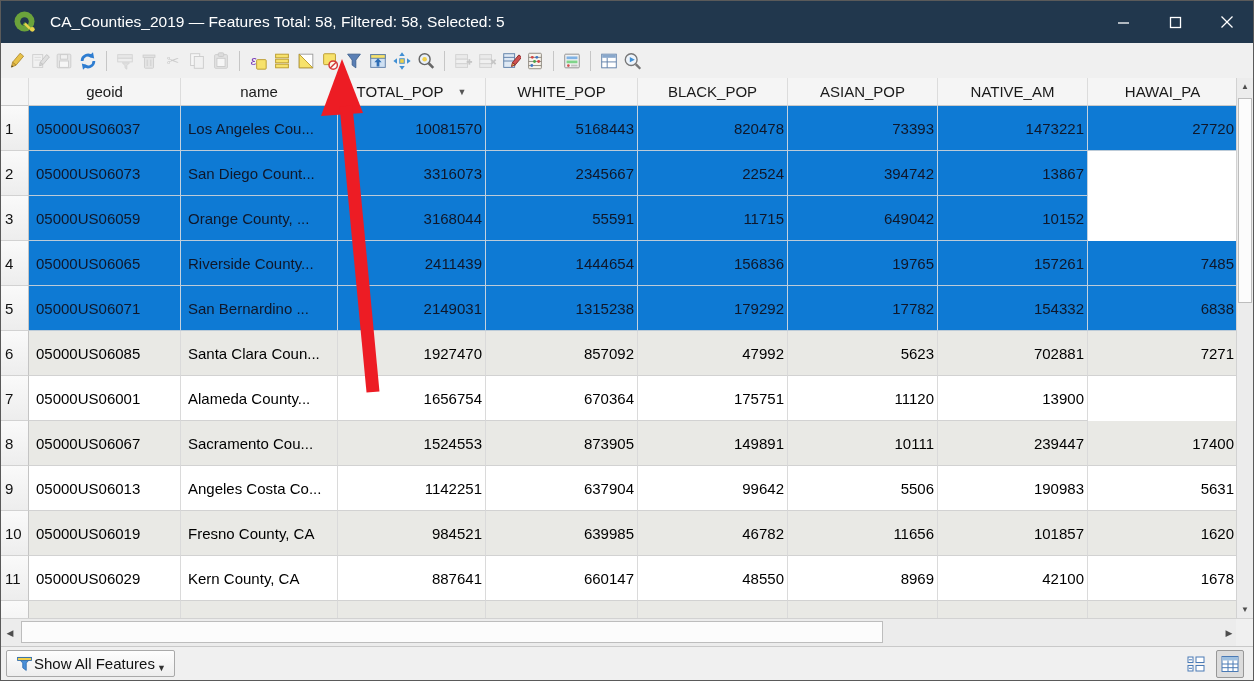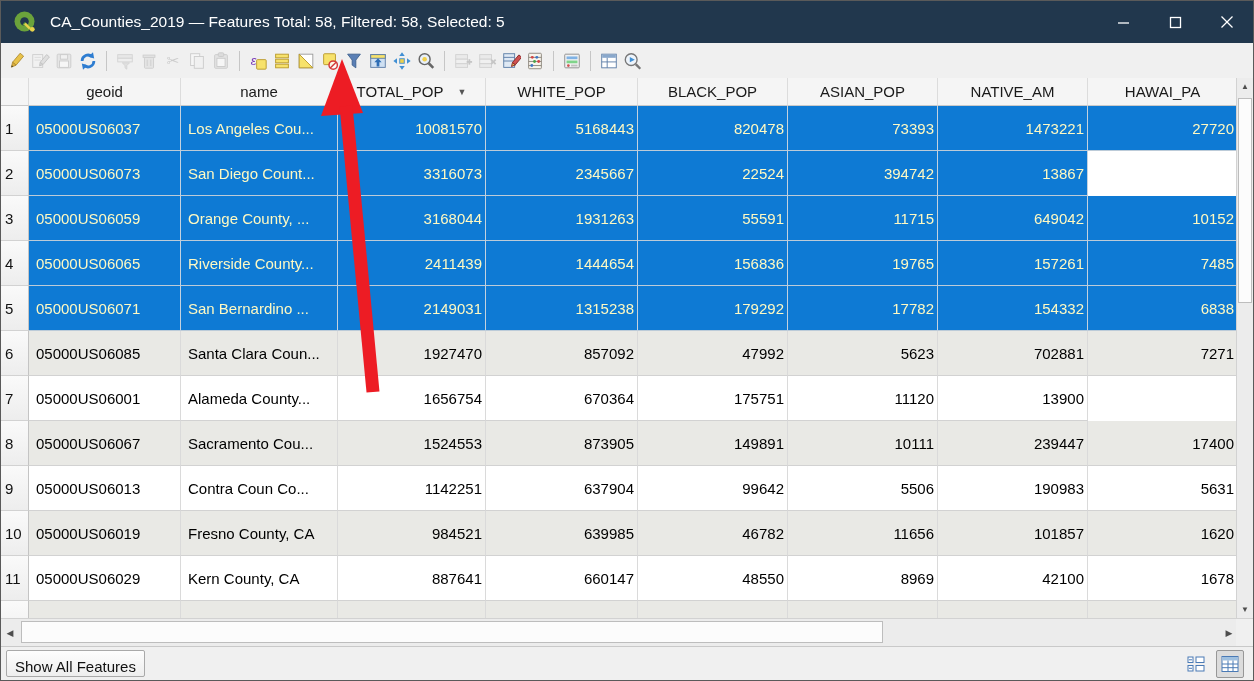--- a/index.html
+++ b/index.html
@@ -28,39 +28,39 @@
   .hcell { height:28px; background:#f5f5f5; border-right:1px solid #dcdcdc; border-bottom:1px solid #c9c9c9;
            display:flex; align-items:center; justify-content:center; font-size:15px; color:#1a1a1a; white-space:nowrap; }
   .sort-ind { font-size:9px; color:#555; margin-left:14px; }
   .trow { height:45px; }
   .cell { border-right:1px solid #dadada; border-bottom:1px solid #d2d2d2; font-size:15px; color:#000;
           display:flex; align-items:center; padding:0 7px; white-space:nowrap; overflow:hidden; background:#fff; }
   .cell.num { justify-content:flex-end; padding-right:3px; }
   .cell.gutter { background:linear-gradient(#fafafa,#ededed); border-right:1px solid #c4c4c4;
                  padding:0 4px; color:#111; justify-content:flex-start; }
   .trow.zebra .cell:not(.gutter) { background:#e9e9e5; }
-  .trow.sel .cell:not(.gutter) { background:var(--sel,#0e7ad4); color:#fef9c3; border-right-color:#c3d2df; border-bottom-color:#bccbd8; }
+  .trow.sel .cell:not(.gutter) { background:var(--sel,#0e7ad4); color:#0f172a; border-right-color:#c3d2df; border-bottom-color:#bccbd8; }
   .partial-clip { height:17px; overflow:hidden; }
 
   
   .vscroll { position:absolute; top:77px; right:0; width:17px; height:540px; background:#ececec; border-left:1px solid #d2d2d2; }
   .vscroll .arrow { position:absolute; left:0; width:16px; height:17px; display:flex; align-items:center; justify-content:center;
                     font-size:8px; color:#4d4d4d; }
   .vscroll .thumb { position:absolute; left:1px; width:14px; top:20px; height:205px; background:#fcfcfc; border:1px solid #bdbdbd; }
   .hscroll { position:absolute; top:617px; left:0; width:1237px; height:28px; background:#ececec; border-top:1px solid #d2d2d2; }
   .hscroll .arrow { position:absolute; top:0; width:18px; height:27px; display:flex; align-items:center; justify-content:center;
                     font-size:9px; color:#4d4d4d; }
   .hscroll .thumb { position:absolute; top:2px; height:22px; left:20px; width:862px; background:#fcfcfc; border:1px solid #bdbdbd; }
   .scroll-corner { position:absolute; top:617px; right:0; width:17px; height:28px; background:#f0f0f0; border-top:1px solid #d2d2d2; }
 
   
   .statusbar { position:absolute; left:0; right:0; bottom:0; top:645px; background:#f0f0f0;
                border-top:1px solid #c9c9c9; display:flex; align-items:center; padding:0 5px; }
   .filter-btn { height:27px; background:linear-gradient(#fdfdfd,#eee); border:1px solid #a9a9a9; border-radius:2px;
-                display:flex; align-items:center; gap:7px; padding:0 8px; font-size:15px; color:#111;flex-direction:column; }
+                display:flex; align-items:center; padding:0 8px; font-size:15px; color:#111; }
   .filter-btn .dd { font-size:9px; color:#333; margin-left:2px; margin-top:9px; }
   .view-toggles { margin-left:auto; display:flex; gap:6px; margin-right:4px; }
   .view-btn { width:28px; height:28px; display:flex; align-items:center; justify-content:center; border-radius:2px; }
   .view-btn.active { background:#dcdcdc; border:1px solid #979797; }
   .view-btn svg { width:22px; height:22px; }
 
   .annot { position:absolute; inset:0; pointer-events:none; z-index:60; }
 </style>
 </head>
 <body>
@@ -391,21 +391,20 @@
           <div class="cell num">2345667</div>
           <div class="cell num">22524</div>
           <div class="cell num">394742</div>
           <div class="cell num">13867</div>
         </div>
         <div class="grid trow sel">
           <div class="cell gutter">3</div>
           <div class="cell">05000US06059</div>
           <div class="cell">Orange County, ...</div>
           <div class="cell num">3168044</div>
-          <div class="cell num">1931263</div>
           <div class="cell num">55591</div>
           <div class="cell num">11715</div>
           <div class="cell num">649042</div>
           <div class="cell num">10152</div>
         </div>
         <div class="grid trow sel">
           <div class="cell gutter">4</div>
           <div class="cell">05000US06065</div>
           <div class="cell">Riverside County...</div>
           <div class="cell num">2411439</div>
@@ -454,21 +453,21 @@
           <div class="cell num">1524553</div>
           <div class="cell num">873905</div>
           <div class="cell num">149891</div>
           <div class="cell num">10111</div>
           <div class="cell num">239447</div>
           <div class="cell num">17400</div>
         </div>
         <div class="grid trow">
           <div class="cell gutter">9</div>
           <div class="cell">05000US06013</div>
-          <div class="cell">Contra Coun Co...</div>
+          <div class="cell">Angeles Costa Co...</div>
           <div class="cell num">1142251</div>
           <div class="cell num">637904</div>
           <div class="cell num">99642</div>
           <div class="cell num">5506</div>
           <div class="cell num">190983</div>
           <div class="cell num">5631</div>
         </div>
         <div class="grid trow zebra">
           <div class="cell gutter">10</div>
           <div class="cell">05000US06019</div>

